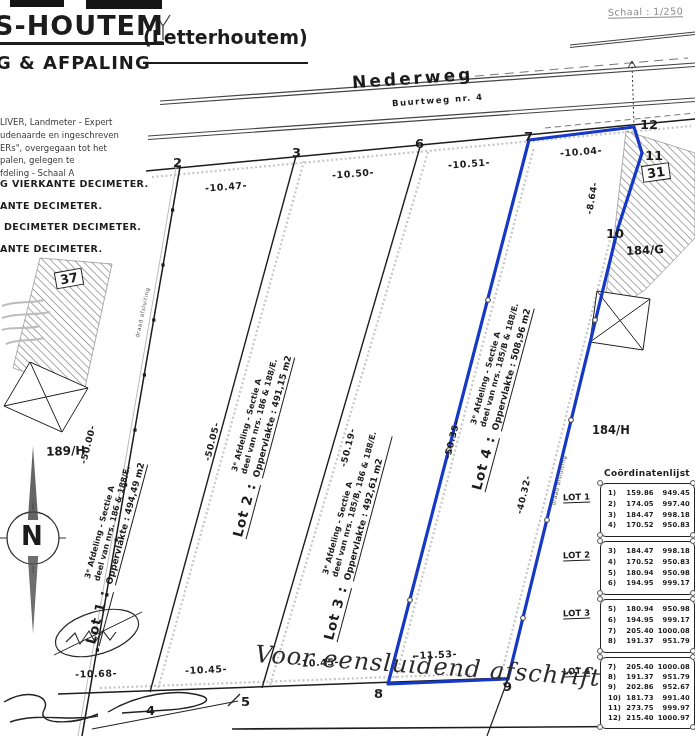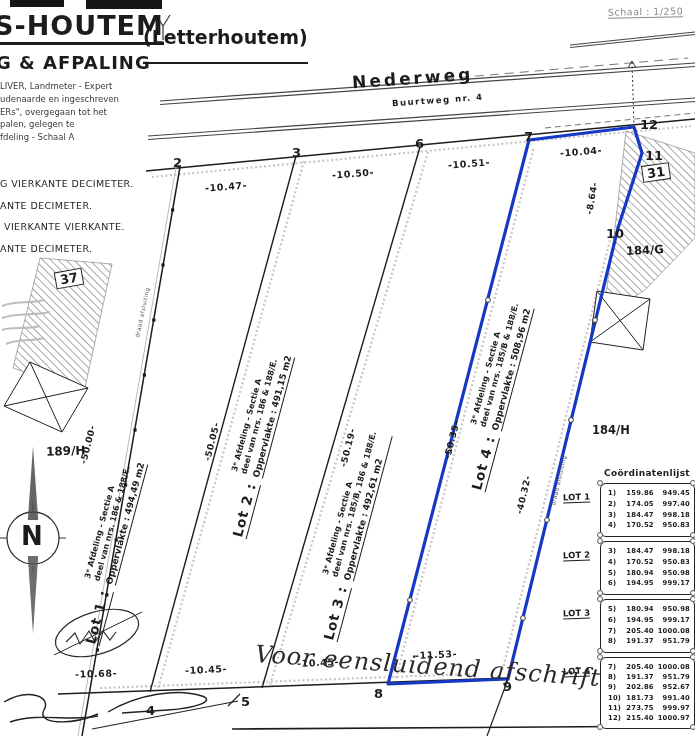--- a/index.html
+++ b/index.html
@@ -3,25 +3,25 @@
 <meta charset="utf-8">
 <style>
   html,body{margin:0;padding:0;background:#e8e8e8;}
   .canvas{position:relative;width:695px;height:736px;background:#ffffff;overflow:hidden;
           font-family:"DejaVu Sans",sans-serif;color:#1c1c1c;}
   svg.plan{position:absolute;left:0;top:0;}
   .t{position:absolute;white-space:nowrap;}
   .title-main{font-size:27px;font-weight:bold;letter-spacing:1px;border-bottom:3px solid #1c1c1c;padding-bottom:1px;}
   .title-region{font-size:19px;font-weight:bold;border-bottom:2.5px solid #1c1c1c;padding-bottom:14px;}
   .title-sub{font-size:18px;font-weight:bold;letter-spacing:1px;}
-  .about{font-size:8.5px;line-height:1.5;color:#3a3a3a;}
+  .about{font-size:8.5px;line-height:1.5;color:#3a3a3a;margin-top:36px;}
   .scale{font-size:9.5px;color:#8a8a8a;border-bottom:1px solid #8a8a8a;letter-spacing:.5px;transform:rotate(-1deg);}
   .road-name{font-size:17px;font-weight:bold;letter-spacing:3px;transform:rotate(-4deg);}
   .road-sub{font-size:8.5px;font-weight:bold;letter-spacing:1.5px;transform:rotate(-4deg);}
-  .note{font-size:9.5px;font-weight:normal;letter-spacing:.4px;}
+  .note{font-size:9.5px;font-weight:bold;letter-spacing:.4px;}
   .meas{font-size:9.5px;font-weight:bold;letter-spacing:.6px;}
   .meas-side{font-size:9px;font-weight:bold;letter-spacing:.5px;transform-origin:left bottom;}
   .pt{font-size:13px;font-weight:bold;}
   .parcel-box{border:1.5px solid #222;background:#fff;padding:0 4px;font-size:13px;font-weight:bold;}
   .parcel-lab{font-size:11.5px;font-weight:bold;}
   .lot{display:flex;align-items:flex-end;gap:7px;transform-origin:left bottom;transform:rotate(-75deg);}
   .lot .lname{font-size:13.5px;font-weight:bold;border-bottom:1.5px solid #1c1c1c;padding-bottom:1px;letter-spacing:1px;}
   .lot .ldet{display:flex;flex-direction:column;font-size:8px;font-weight:bold;line-height:1.3;}
   .lot .larea{font-size:9px;border-bottom:1px solid #1c1c1c;margin-top:1px;}
   .linelab{font-size:5.5px;color:#555;letter-spacing:.5px;transform-origin:left bottom;}
@@ -175,21 +175,21 @@
     <div>palen, gelegen te</div>
     <div>fdeling - Schaal A</div>
   </div>
   <div class="t scale" style="left:608px;top:6px;">Schaal : 1/250</div>
 
   <div class="t road-name" style="left:352px;top:68px;">Nederweg</div>
   <div class="t road-sub" style="left:392px;top:95px;">Buurtweg nr. 4</div>
 
   <div class="t note" style="left:0;top:178px;">G VIERKANTE DECIMETER.</div>
   <div class="t note" style="left:0;top:200px;">ANTE DECIMETER.</div>
-  <div class="t note" style="left:4px;top:221px;">VIERKANTE VIERKANTE.</div>
+  <div class="t note" style="left:4px;top:221px;">DECIMETER DECIMETER.</div>
   <div class="t note" style="left:0;top:243px;">ANTE DECIMETER.</div>
 
   <div class="t parcel-box" style="left:55px;top:270px;transform:rotate(-10deg);">37</div>
   <div class="t parcel-box" style="left:642px;top:164px;transform:rotate(-8deg);">31</div>
   <div class="t parcel-lab" style="left:46px;top:444px;font-size:12px;transform:rotate(-2deg);">189/H</div>
   <div class="t parcel-lab" style="left:626px;top:243px;transform:rotate(-3deg);">184/G</div>
   <div class="t parcel-lab" style="left:592px;top:423px;">184/H</div>
 
   <div class="t north-n" style="left:21px;top:521px;">N</div>
 

